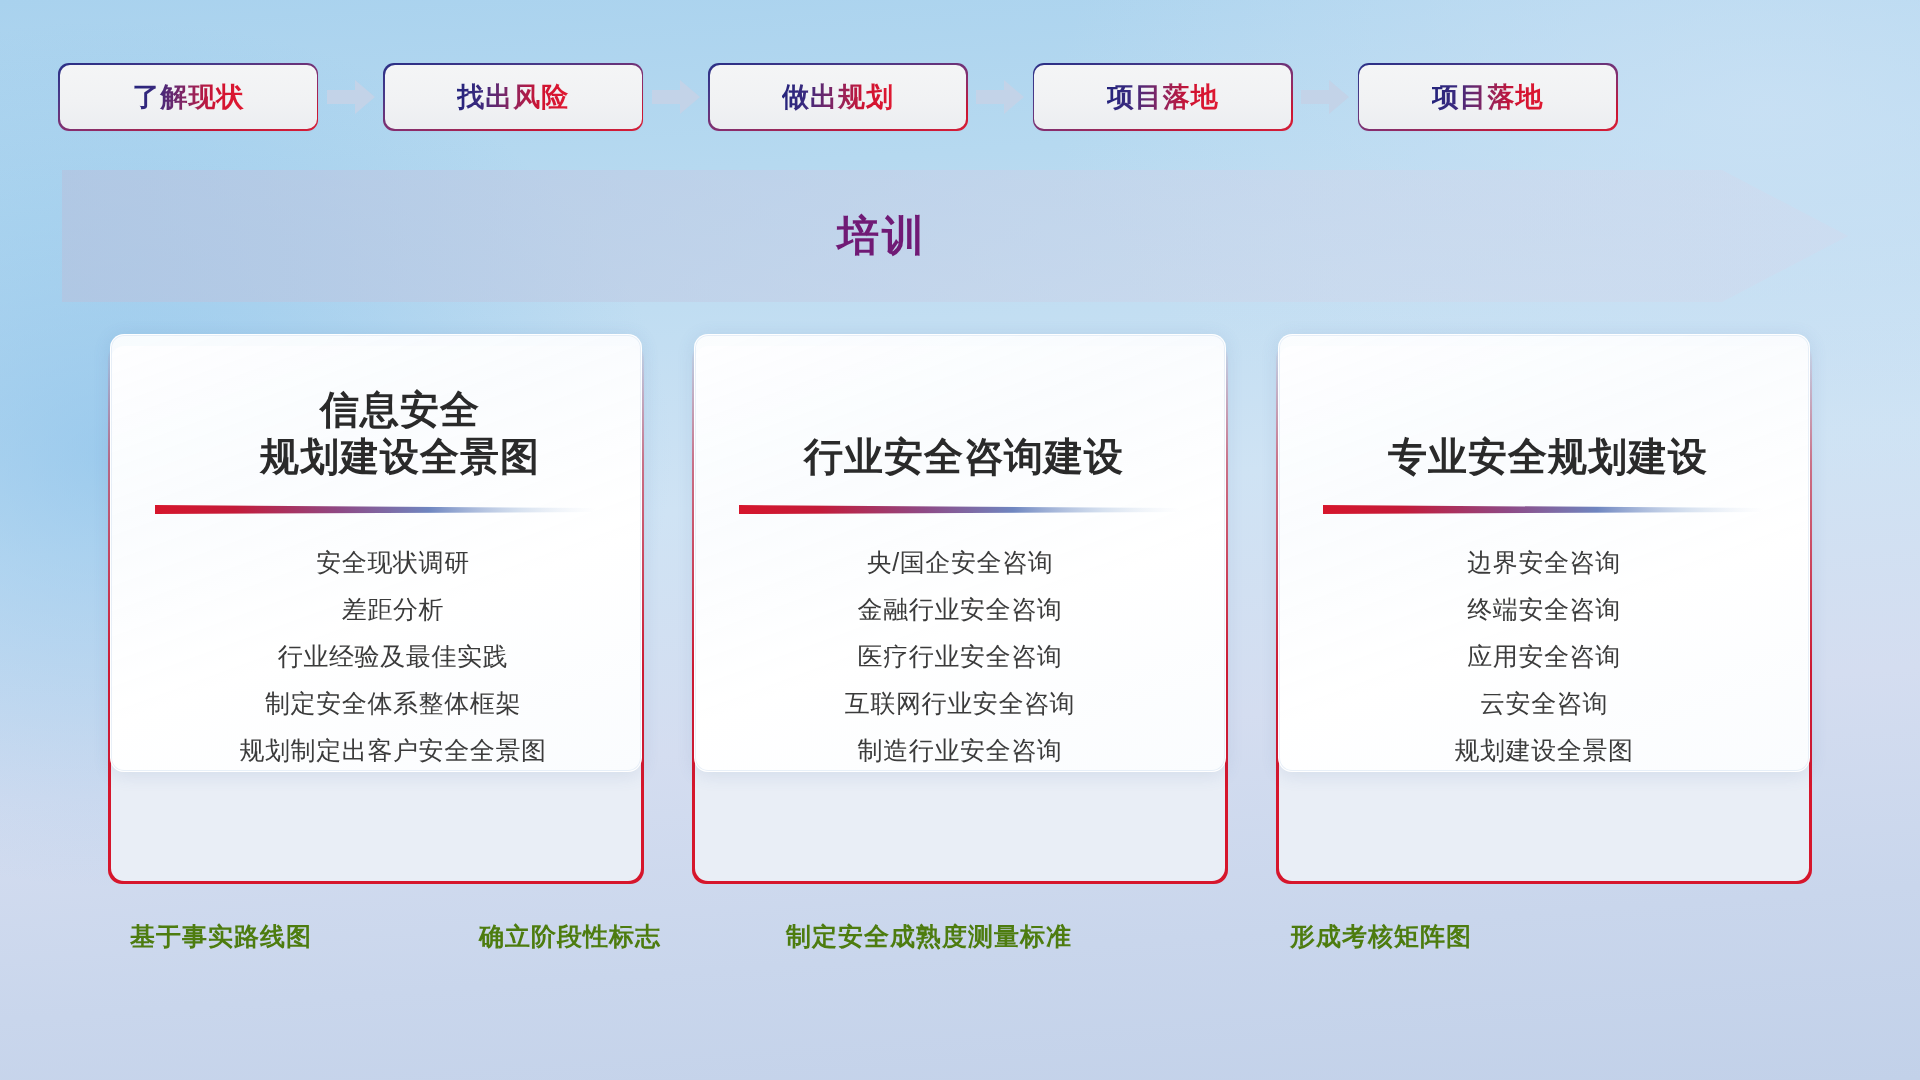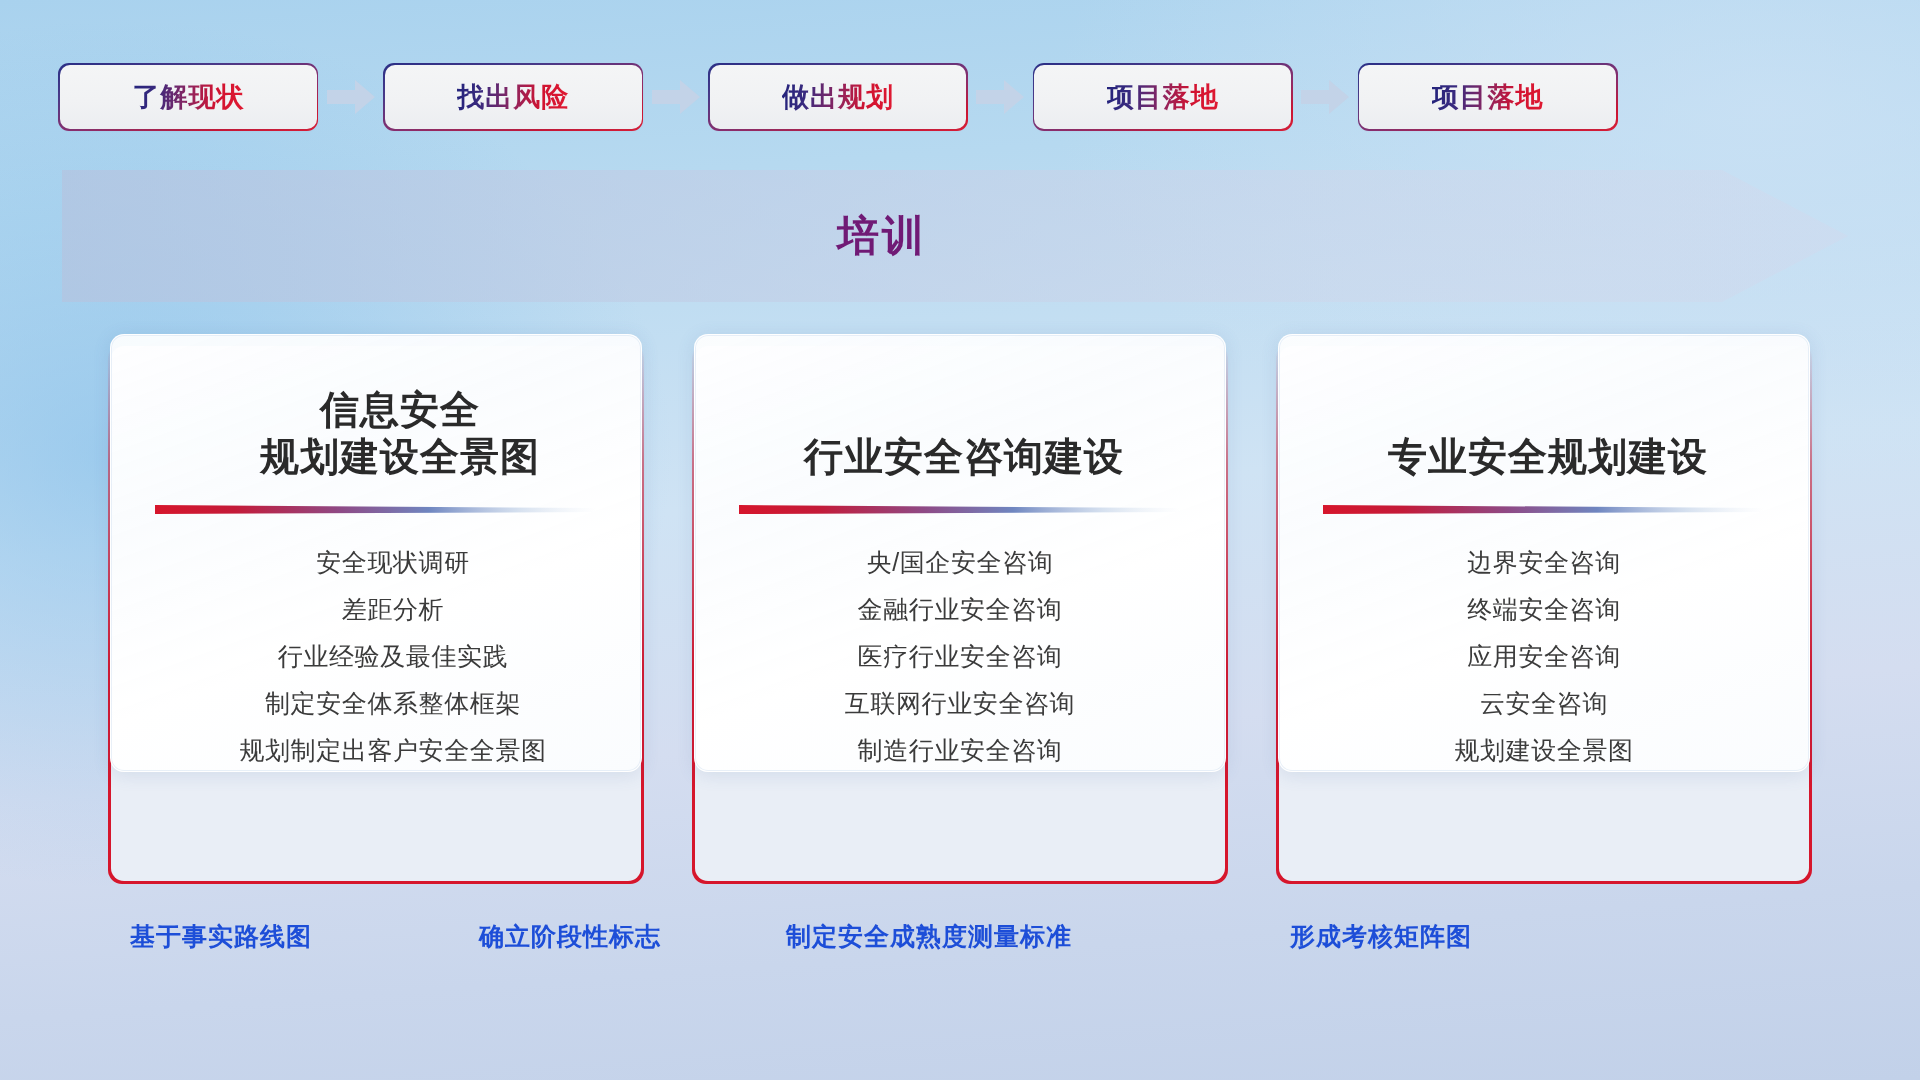--- a/index.html
+++ b/index.html
@@ -102,21 +102,21 @@
     white-space:nowrap;
   }
   .card.c1 .card-list { padding-left:34px; }
 
   
   .captions {
     position:absolute; left:0; top:920px; width:1920px; height:50px;
   }
   .caption {
     position:absolute; top:0; font-size:25px; font-weight:700;
-    color:#1d4ed8; letter-spacing:1px; white-space:nowrap;
+    color:#4d7c0f; letter-spacing:1px; white-space:nowrap;
   }
   .cap0 { left:130px; }
   .cap1 { left:479px; }
   .cap2 { left:786px; }
   .cap3 { left:1290px; }
 </style>
 </head>
 <body>
 
 <div class="steps">

